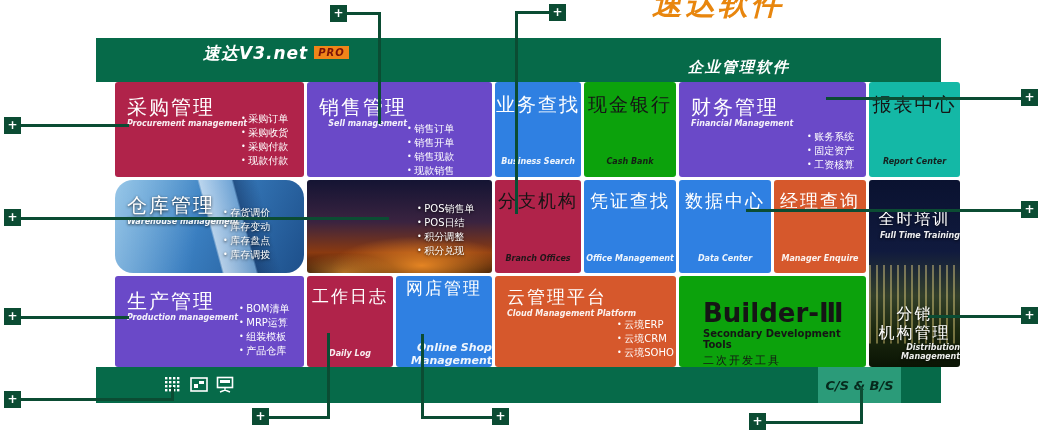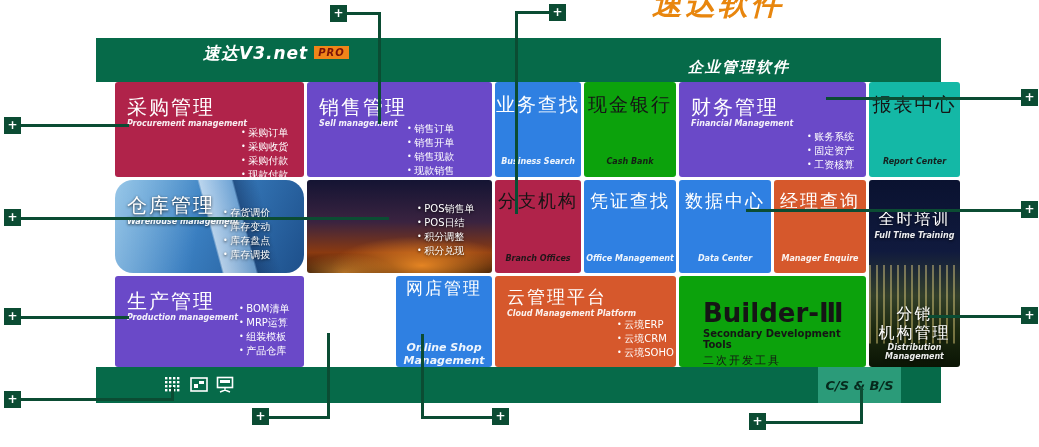--- a/index.html
+++ b/index.html
@@ -19,21 +19,21 @@
   .pro{display:inline-block;margin-left:6px;background:#f08519;color:#7a1208;
     font-size:10px;font-weight:bold;font-style:italic;padding:1px 4px;vertical-align:3px;}
   .hdr-right{position:absolute;left:576px;top:20px;color:#fff;font-weight:bold;
     font-style:italic;font-size:15px;letter-spacing:2px;margin-left:16px;}
   
   .grid{position:relative;display:grid;width:845px;height:285px;background:#fff;
     grid-template-columns:189px 86px 96px 86px 92px 92px 92px 91px;
     grid-template-rows:95px 93px 91px;gap:3px;box-sizing:border-box;padding-left:19px;}
   .tile{position:relative;overflow:hidden;border-radius:3px;color:#fff;cursor:pointer;}
   .t-title{font-size:20px;letter-spacing:2px;line-height:22px;}
-  .t-sub{font-size:8px;font-weight:bold;font-style:italic;opacity:.92;margin-top:1px;}
+  .t-sub{font-size:8px;font-weight:bold;font-style:italic;opacity:.92;margin-top:1px;text-align:right;}
   .pad{position:absolute;left:12px;top:14px;}
   .bullets{position:absolute;list-style:none;margin:0;padding:0;font-size:10px;line-height:14px;}
   .bullets li::before{content:"• ";font-size:8px;vertical-align:1px;}
   .center{display:flex;flex-direction:column;align-items:center;justify-content:center;
     text-align:center;height:100%;gap:41px;}
   .dark{color:#151515;}
   .crimson{background:#b0234a;}
   .purple{background:#6a49c8;}
   .blue{background:#2f80e2;}
   .green{background:#0ca20c;}
@@ -82,21 +82,21 @@
     <span class="hdr-right">企业管理软件</span>
   </div>
 
   <div class="grid">
 
     <div class="tile crimson" style="grid-area:1/1">
       <div class="pad">
         <div class="t-title">采购管理</div>
         <div class="t-sub">Procurement management</div>
       </div>
-      <ul class="bullets" style="left:126px;top:44px">
+      <ul class="bullets" style="left:126px;top:30px">
         <li>采购订单</li>
         <li>采购收货</li>
         <li>采购付款</li>
         <li>现款付款</li>
       </ul>
     </div>
 
     <div class="tile purple" style="grid-area:1/2/2/4">
       <div class="pad">
         <div class="t-title">销售管理</div>
@@ -211,20 +211,26 @@
         <div class="t-sub">Production management</div>
       </div>
       <ul class="bullets" style="left:124px;top:26px">
         <li>BOM清单</li>
         <li>MRP运算</li>
         <li>组装模板</li>
         <li>产品仓库</li>
       </ul>
     </div>
 
+    <div class="tile crimson" style="grid-area:3/2">
+      <div class="center">
+        <div class="t-title" style="font-size:17px">工作日志</div>
+        <div class="t-sub">Daily Log</div>
+      </div>
+    </div>
 
     <div class="tile blue" style="grid-area:3/3">
       <div class="center">
         <div class="t-title" style="font-size:17px">网店管理</div>
         <div class="t-sub" style="font-size:11px">Online Shop Management</div>
       </div>
     </div>
 
     <div class="tile orange" style="grid-area:3/4/4/6">
       <div class="pad" style="top:10px">

